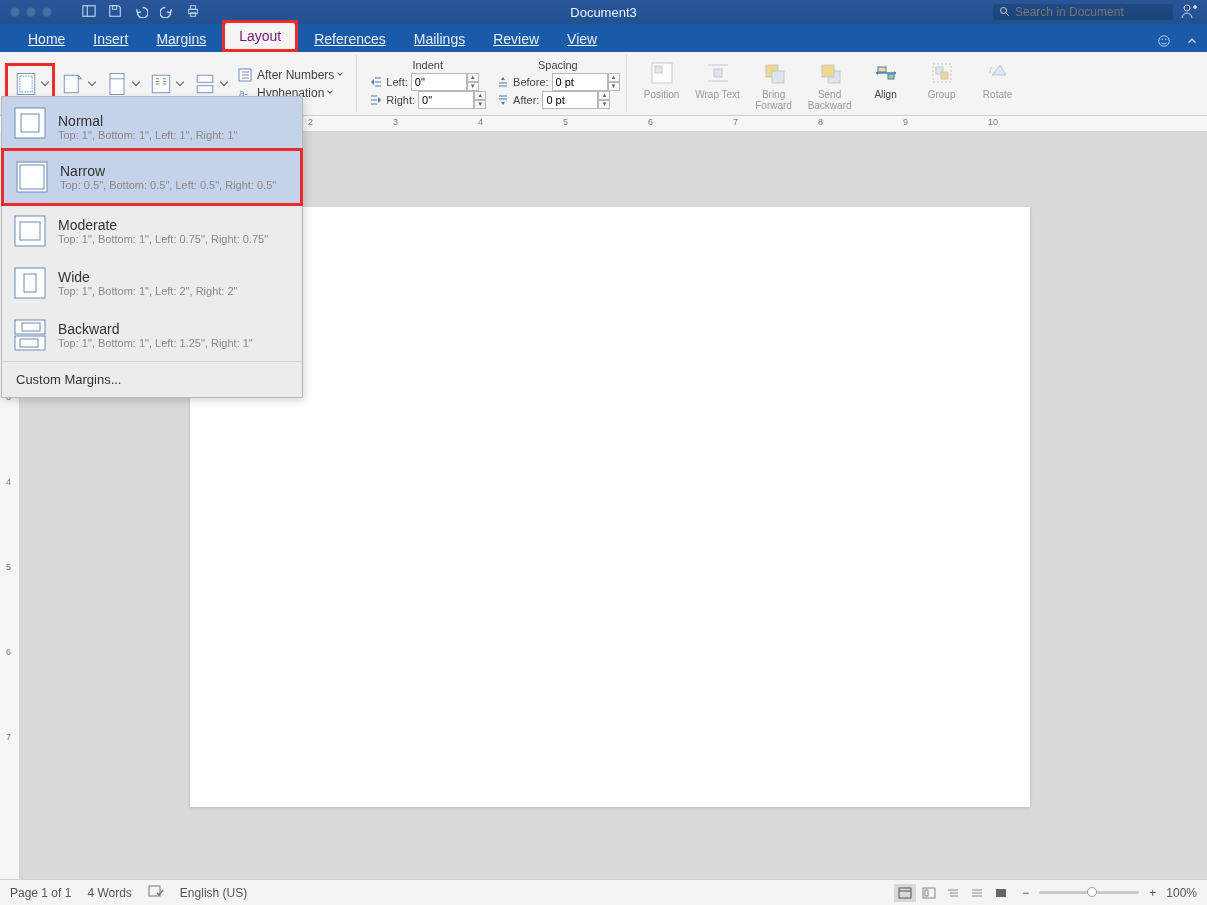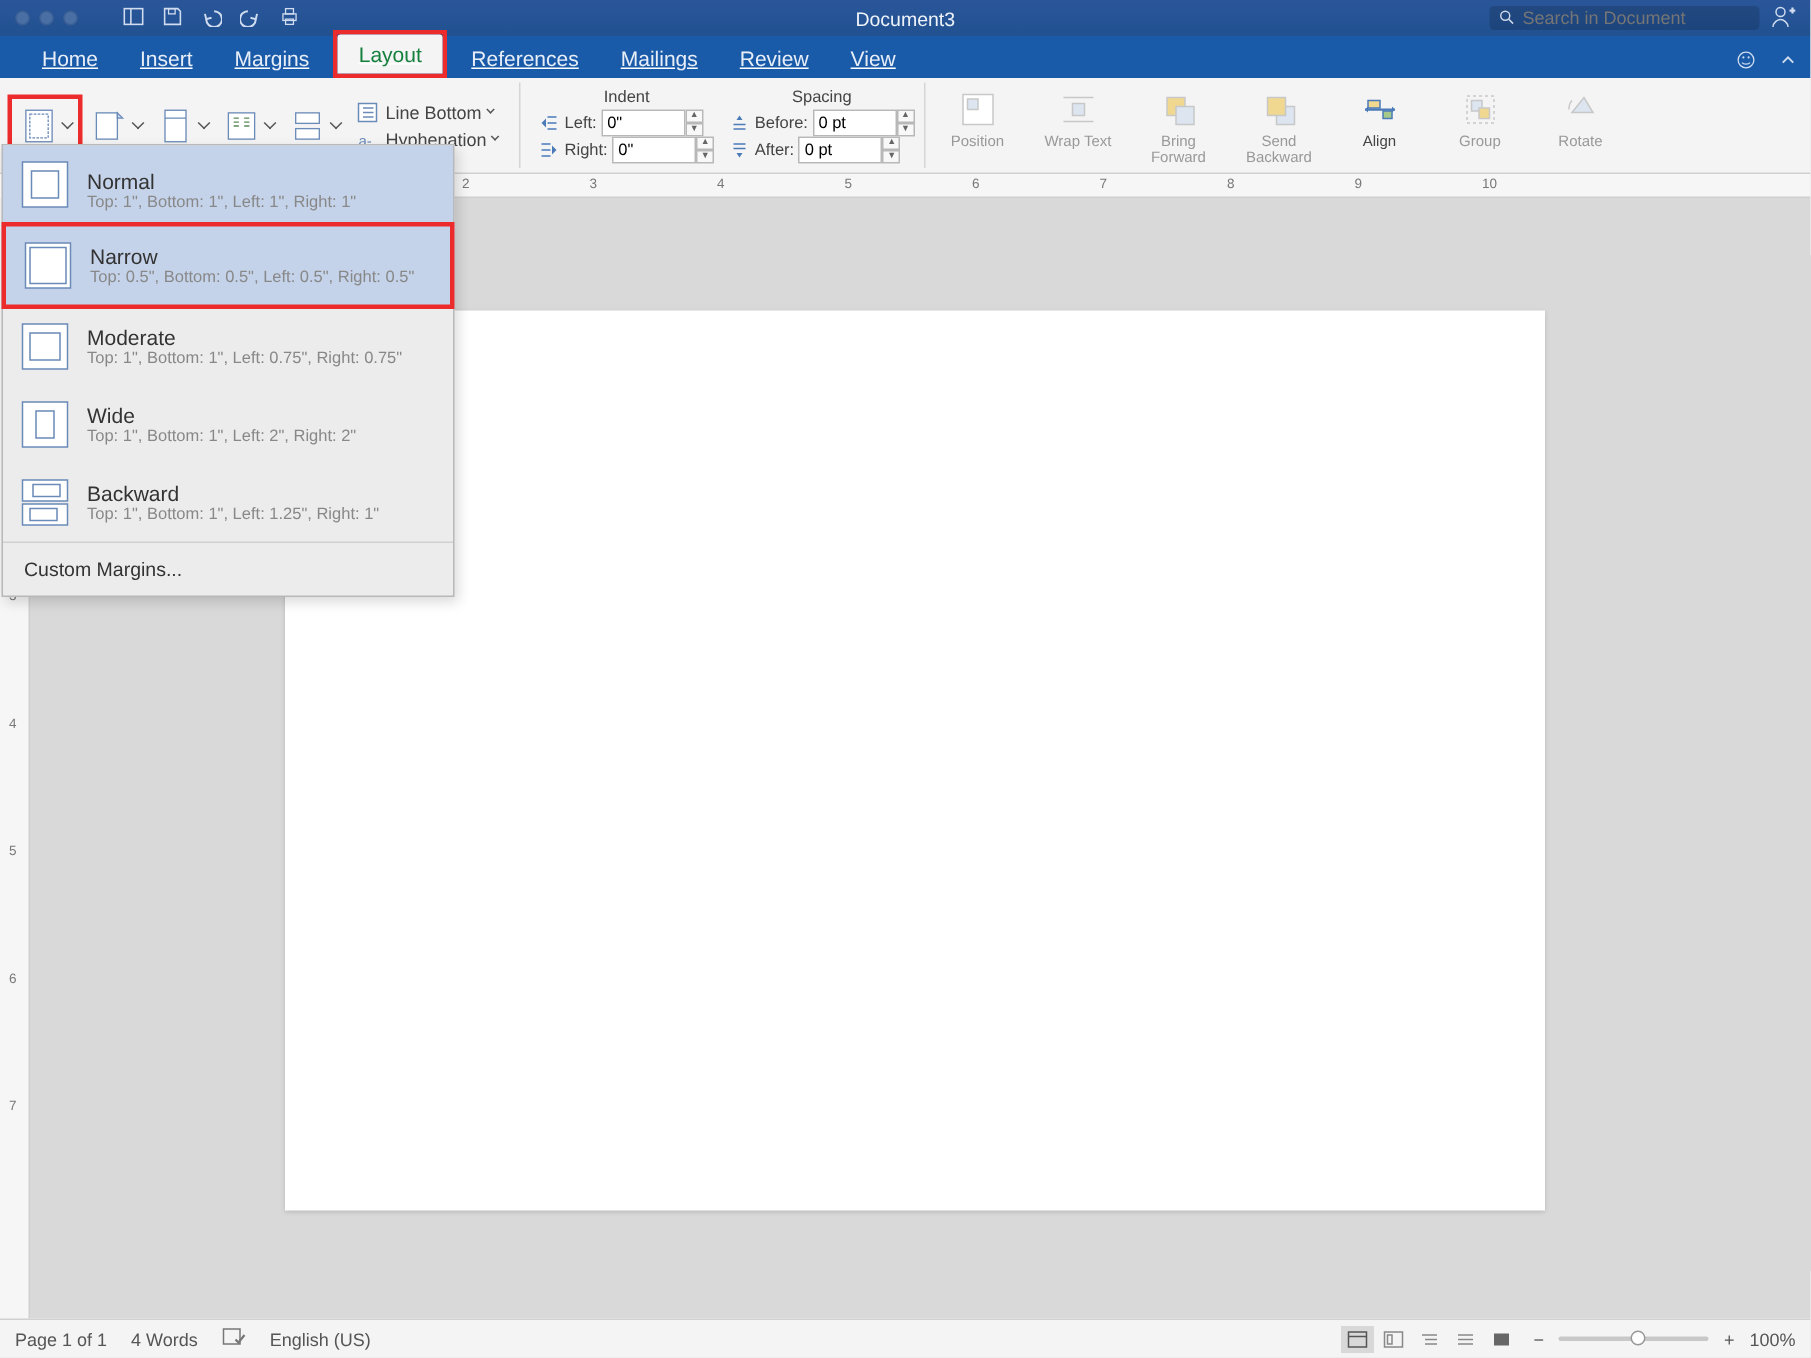--- a/index.html
+++ b/index.html
@@ -14,21 +14,21 @@
 .title-center { position: absolute; left: 50%; transform: translateX(-50%); font-size: 13px; color: #eef3fa; }
 .search-area { margin-left: auto; display: flex; align-items: center; background: rgba(0,0,0,0.15); border-radius: 3px; padding: 1px 6px; margin-right: 8px; width: 180px; }
 .search-area svg { width: 12px; height: 12px; fill: #cbd7ea; margin-right: 4px; }
 .search-area input { background: transparent; border: none; color: #cbd7ea; font-size: 12px; width: 150px; outline: none; }
 .share-icon { margin-right: 10px; }
 .share-icon svg { width: 16px; height: 16px; fill: #d0dcef; }
 
 
 .tabs { height: 28px; background: #195ba8; display: flex; align-items: flex-end; padding-left: 14px; color: #fff; position: relative; text-decoration: underline; }
 .tab { padding: 5px 14px 5px; font-size: 14px; color: #e8eef8; cursor: pointer; }
-.tab.active { background: #f4f4f4; color: #15803d; border-radius: 2px 2px 0 0; }
+.tab.active { background: #f4f4f4; color: #701a75; border-radius: 2px 2px 0 0; }
 .tab-layout-wrap { border: 3px solid #ec2c2c; margin: -3px 2px 0 2px; }
 .tab-right { position: absolute; right: 8px; display: flex; align-items: center; gap: 14px; }
 .tab-right svg { width: 14px; height: 14px; fill: #d0dcef; }
 
 
 .ribbon { height: 64px; background: #f4f4f4; border-bottom: 1px solid #d0d0d0; display: flex; align-items: stretch; padding: 3px 8px; gap: 6px; position: relative; z-index: 1; }
 .rgroup { display: flex; align-items: center; border-right: 1px solid #d5d5d5; padding-right: 8px; }
 .rbtn { display: flex; align-items: center; gap: 2px; padding: 4px; cursor: pointer; }
 .rbtn svg { width: 28px; height: 28px; }
 .chev { width: 6px; height: 6px; border-right: 1px solid #555; border-bottom: 1px solid #555; transform: rotate(45deg); margin-top: -3px; }
@@ -41,21 +41,21 @@
 .indent-spacing { display: flex; gap: 10px; padding: 0 6px; }
 .is-col { display: flex; flex-direction: column; gap: 0px; }
 .is-head { font-size: 11px; color: #444; text-align: center; margin-bottom: 2px; }
 .is-row { display: flex; align-items: center; gap: 3px; font-size: 11px; color: #444; }
 .is-row svg { width: 14px; height: 14px; }
 .spinner { display: flex; align-items: center; }
 .spinner input { width: 56px; height: 18px; font-size: 11px; border: 1px solid #b8b8b8; background: #fff; padding: 0 3px; }
 .spinbtns { display: flex; flex-direction: column; }
 .spinbtns span { width: 12px; height: 9px; border: 1px solid #b8b8b8; background: #f8f8f8; font-size: 6px; text-align: center; line-height: 7px; color: #666; }
 
-.arrange { display: flex; gap: 21px; padding: 0 6px; align-items: flex-start; }
+.arrange { display: flex; gap: 10px; padding: 0 6px; align-items: flex-start; }
 .arr-item { display: flex; flex-direction: column; align-items: center; font-size: 10px; color: #999; gap: 2px; cursor: pointer; width: 46px; text-align: center; line-height: 11px; padding-top: 4px;}
 .arr-item.enabled { color: #444; }
 .arr-item svg { width: 28px; height: 28px; }
 
 
 .margins-menu { position: absolute; top: 96px; left: 1px; width: 302px; background: #ececec; border: 1px solid #b8b8b8; box-shadow: 2px 3px 8px rgba(0,0,0,0.15); z-index: 100; }
 .margin-opt { display: flex; align-items: center; padding: 8px 10px; gap: 10px; cursor: pointer; }
 .margin-opt.hover { background: #c5d3ea; align-items: flex-end; }
 .margin-opt.highlight { border: 3px solid #ec2c2c; background: #c5d3ea; margin: -1px; }
 .margin-thumb { width: 36px; height: 36px; }
@@ -200,21 +200,21 @@
       <span class="chev"></span>
     </div>
     <div class="rsmall">
       <div class="rsmall-row">
         <svg viewBox="0 0 16 16">
             <rect x="2" y="2" width="12" height="12" fill="#fff" stroke="#6a8ab8"></rect>
             <line x1="5" y1="5" x2="12" y2="5" stroke="#6a8ab8"></line>
             <line x1="5" y1="8" x2="12" y2="8" stroke="#6a8ab8"></line>
             <line x1="5" y1="11" x2="12" y2="11" stroke="#6a8ab8"></line>
           </svg>
-        <span>Line Bottom</span>
+        <span>After Numbers</span>
         <span class="chev" style="width:4px;height:4px;"></span>
       </div>
       <div class="rsmall-row">
         <svg viewBox="0 0 16 16">
             <text x="2" y="12" font-size="10" fill="#6a8ab8">a-</text>
           </svg>
         <span>Hyphenation</span>
         <span class="chev" style="width:4px;height:4px;"></span>
       </div>
     </div>

